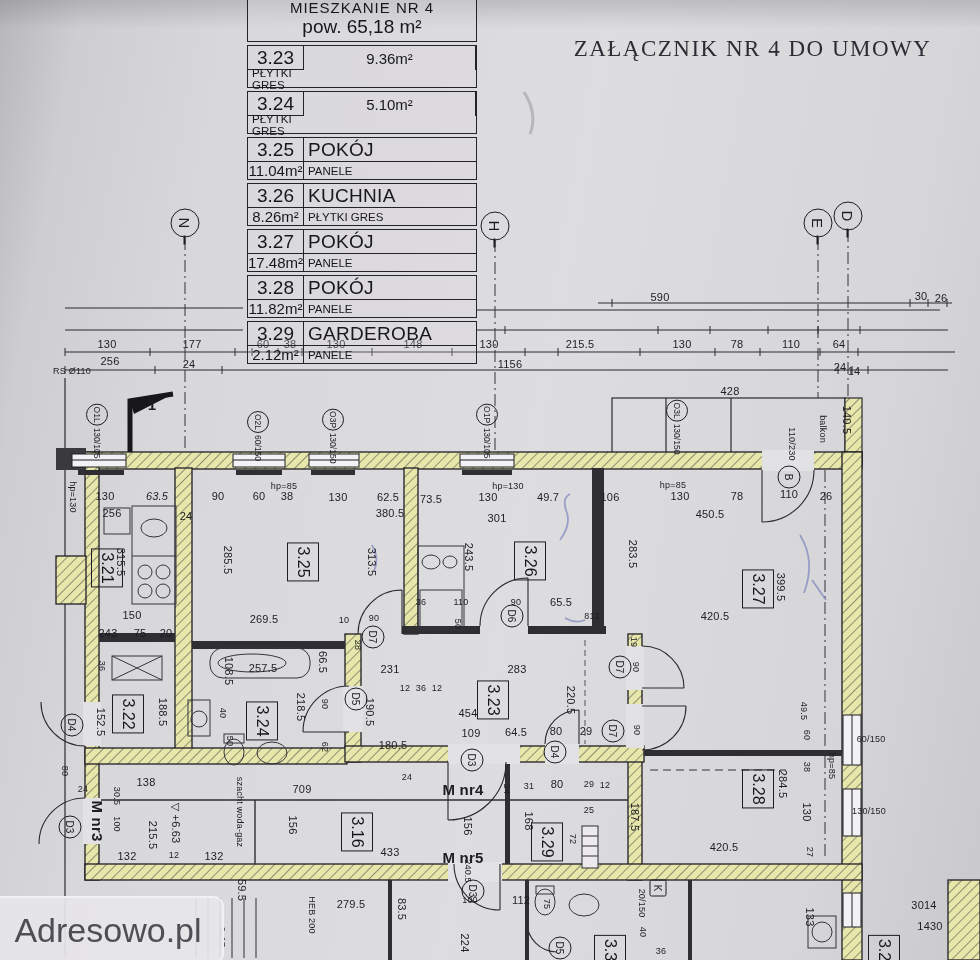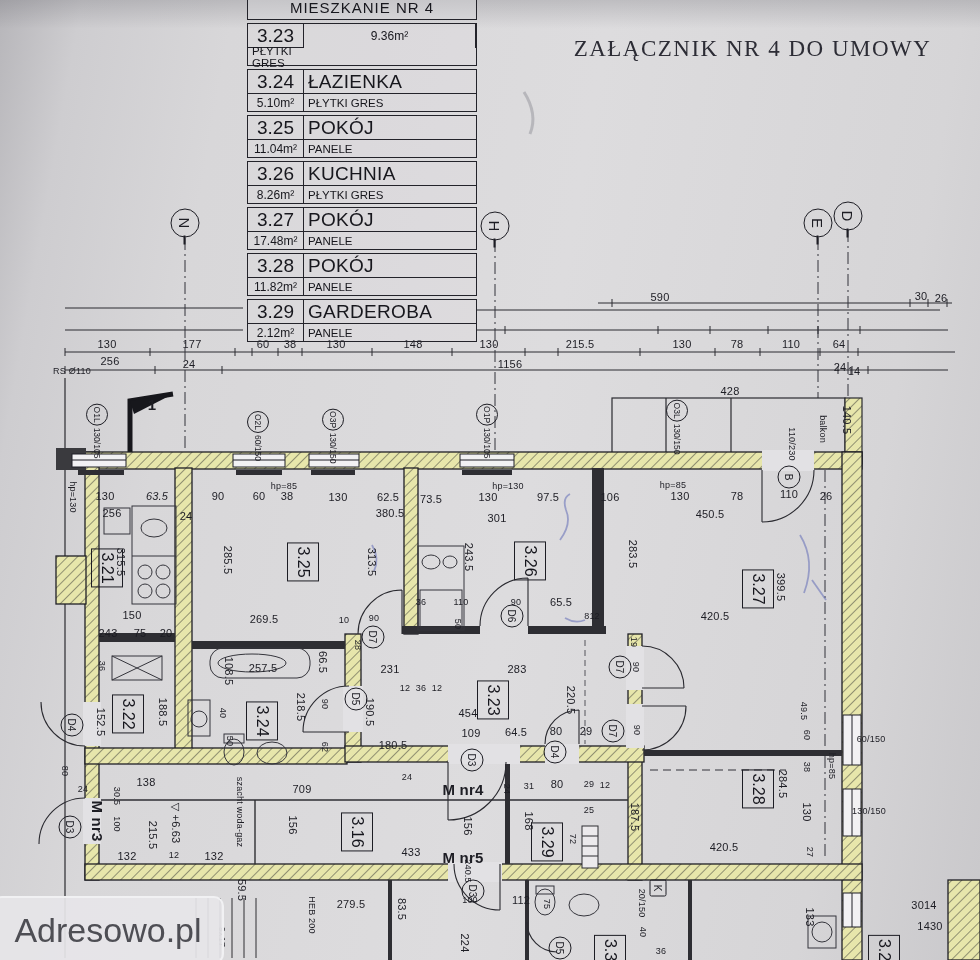--- a/index.html
+++ b/index.html
@@ -36,21 +36,21 @@
   .legend{position:absolute;left:247px;top:-2px;width:230px;z-index:4;color:#17171d;}
   .legend .hdr{border:1.7px solid #23232a;padding:0 0 3px;text-align:center;margin-bottom:3px;background:rgba(222,221,224,.35);}
   .hdr .l1{font-size:15px;letter-spacing:1px;}
   .hdr .l2{font-size:19px;}
   .lrow{border:1.7px solid #23232a;margin-bottom:3px;display:grid;
     grid-template-columns:56px 1fr;grid-template-rows:24px 17px;background:rgba(222,221,224,.25);}
   .lrow .no{border-right:1.4px solid #23232a;border-bottom:1.2px solid #23232a;
     font-size:19px;display:flex;align-items:center;justify-content:center;}
   .lrow .nm{border-bottom:1.2px solid #23232a;font-size:19px;display:flex;
     align-items:center;padding-left:4px;letter-spacing:.3px;}
-  .lrow .ar{border-right:1.4px solid #23232a;font-size:12px;display:flex;
+  .lrow .ar{border-right:1.4px solid #23232a;font-size:15px;display:flex;
     align-items:center;justify-content:center;}
   .lrow .fl{font-size:11.5px;display:flex;align-items:center;padding-left:4px;}
   .title{position:absolute;left:565px;top:36px;width:375px;text-align:center;
     font-family:"Liberation Serif",serif;font-size:23px;letter-spacing:1.5px;color:#2c2c35;z-index:4;}
   .wm{position:absolute;left:-8px;top:896px;width:228px;height:64px;
     background:rgba(230,229,232,.93);border:2px solid rgba(243,243,245,.9);border-radius:10px;
     display:flex;align-items:center;justify-content:center;font-size:34px;color:#4e4e54;z-index:5;}
 </style>
 </head>
 <body>
@@ -220,31 +220,31 @@
       <path d="M812 580 l14 20"></path>
       <path d="M372 545 q8 14 2 26"></path>
       <path d="M565 618 q10 6 20 2"></path>
     </g>
     <path d="M524 92 q14 22 6 42" stroke="#a7a7ad" stroke-width="3" fill="none" opacity="0.7"></path>
   </svg>
 
   <div class="legend">
     <div class="hdr">
       <div class="l1">MIESZKANIE NR 4</div>
+      <div class="l2">pow. 65,18 m²</div>
     </div>
     <div>
 
     <div class="lrow">
         <div class="no">3.23</div>
         <div class="ar">9.36m²</div>
         <div class="fl">PŁYTKI GRES</div>
       </div>
         <div class="lrow">
         <div class="no">3.24</div>
-        <div class="nm">ŁAZIENKA</div>
         <div class="ar">5.10m²</div>
         <div class="fl">PŁYTKI GRES</div>
       </div>
         <div class="lrow">
         <div class="no">3.25</div>
         <div class="nm">POKÓJ</div>
         <div class="ar">11.04m²</div>
         <div class="fl">PANELE</div>
       </div>
         <div class="lrow">
@@ -325,21 +325,21 @@
       <span class="ann" style="left: 157px; top: 496px; font-style: italic;">63.5</span>
       <span class="ann" style="left: 218px; top: 496px;">90</span>
       <span class="ann" style="left: 259px; top: 496px;">60</span>
       <span class="ann" style="left: 287px; top: 496px;">38</span>
       <span class="ann sm" style="left: 284px; top: 486px;">hp=85</span>
       <span class="ann" style="left: 338px; top: 497px;">130</span>
       <span class="ann" style="left: 388px; top: 497px;">62.5</span>
       <span class="ann" style="left: 431px; top: 499px;">73.5</span>
       <span class="ann sm" style="left: 508px; top: 486px;">hp=130</span>
       <span class="ann" style="left: 488px; top: 497px;">130</span>
-      <span class="ann" style="left: 548px; top: 497px;">97.5</span>
+      <span class="ann" style="left: 548px; top: 497px;">49.7</span>
       <span class="ann" style="left: 610px; top: 497px;">106</span>
       <span class="ann sm" style="left: 673px; top: 485px;">hp=85</span>
       <span class="ann" style="left: 680px; top: 496px;">130</span>
       <span class="ann" style="left: 737px; top: 496px;">78</span>
       <span class="ann" style="left: 789px; top: 494px;">110</span>
       <span class="ann" style="left: 826px; top: 496px;">26</span>
       <span class="ann" style="left: 112px; top: 513px;">256</span>
       <span class="ann" style="left: 186px; top: 516px;">24</span>
       <span class="ann" style="left: 390px; top: 513px;">380.5</span>
       <span class="ann" style="left: 497px; top: 518px;">301</span>
@@ -395,21 +395,21 @@
       <span class="ann rot sm" style="left: 636px; top: 730px;">90</span>
       <span class="ann sm" style="left: 407px; top: 777px;">24</span>
       <span class="ann sm" style="left: 529px; top: 786px;">31</span>
       <span class="ann" style="left: 557px; top: 784px;">80</span>
       <span class="ann sm" style="left: 589px; top: 784px;">29</span>
       <span class="ann sm" style="left: 605px; top: 785px;">12</span>
       <span class="ann rot sm" style="left: 506px; top: 789px;">24</span>
       <span class="ann" style="left: 302px; top: 789px;">709</span>
       <span class="ann rot" style="left: 292px; top: 825px;">156</span>
       <span class="ann rot" style="left: 467px; top: 826px;">156</span>
-      <span class="ann" style="left: 411px; top: 852px; text-align: right;">433</span>
+      <span class="ann" style="left: 390px; top: 852px; text-align: right;">433</span>
       <span class="ann rot" style="left: 528px; top: 821px;">168</span>
       <span class="ann sm" style="left: 589px; top: 810px;">25</span>
       <span class="ann rot sm" style="left: 572px; top: 839px;">72</span>
       <span class="ann rot" style="left: 634px; top: 817px;">187.5</span>
       <span class="ann rot" style="left: 782px; top: 784px;">284.5</span>
       <span class="ann rot sm" style="left: 803px; top: 711px;">49.5</span>
       <span class="ann rot sm" style="left: 806px; top: 735px;">60</span>
       <span class="ann rot sm" style="left: 806px; top: 767px;">38</span>
       <span class="ann rot" style="left: 806px; top: 812px;">130</span>
       <span class="ann rot sm" style="left: 809px; top: 852px;">27</span>

